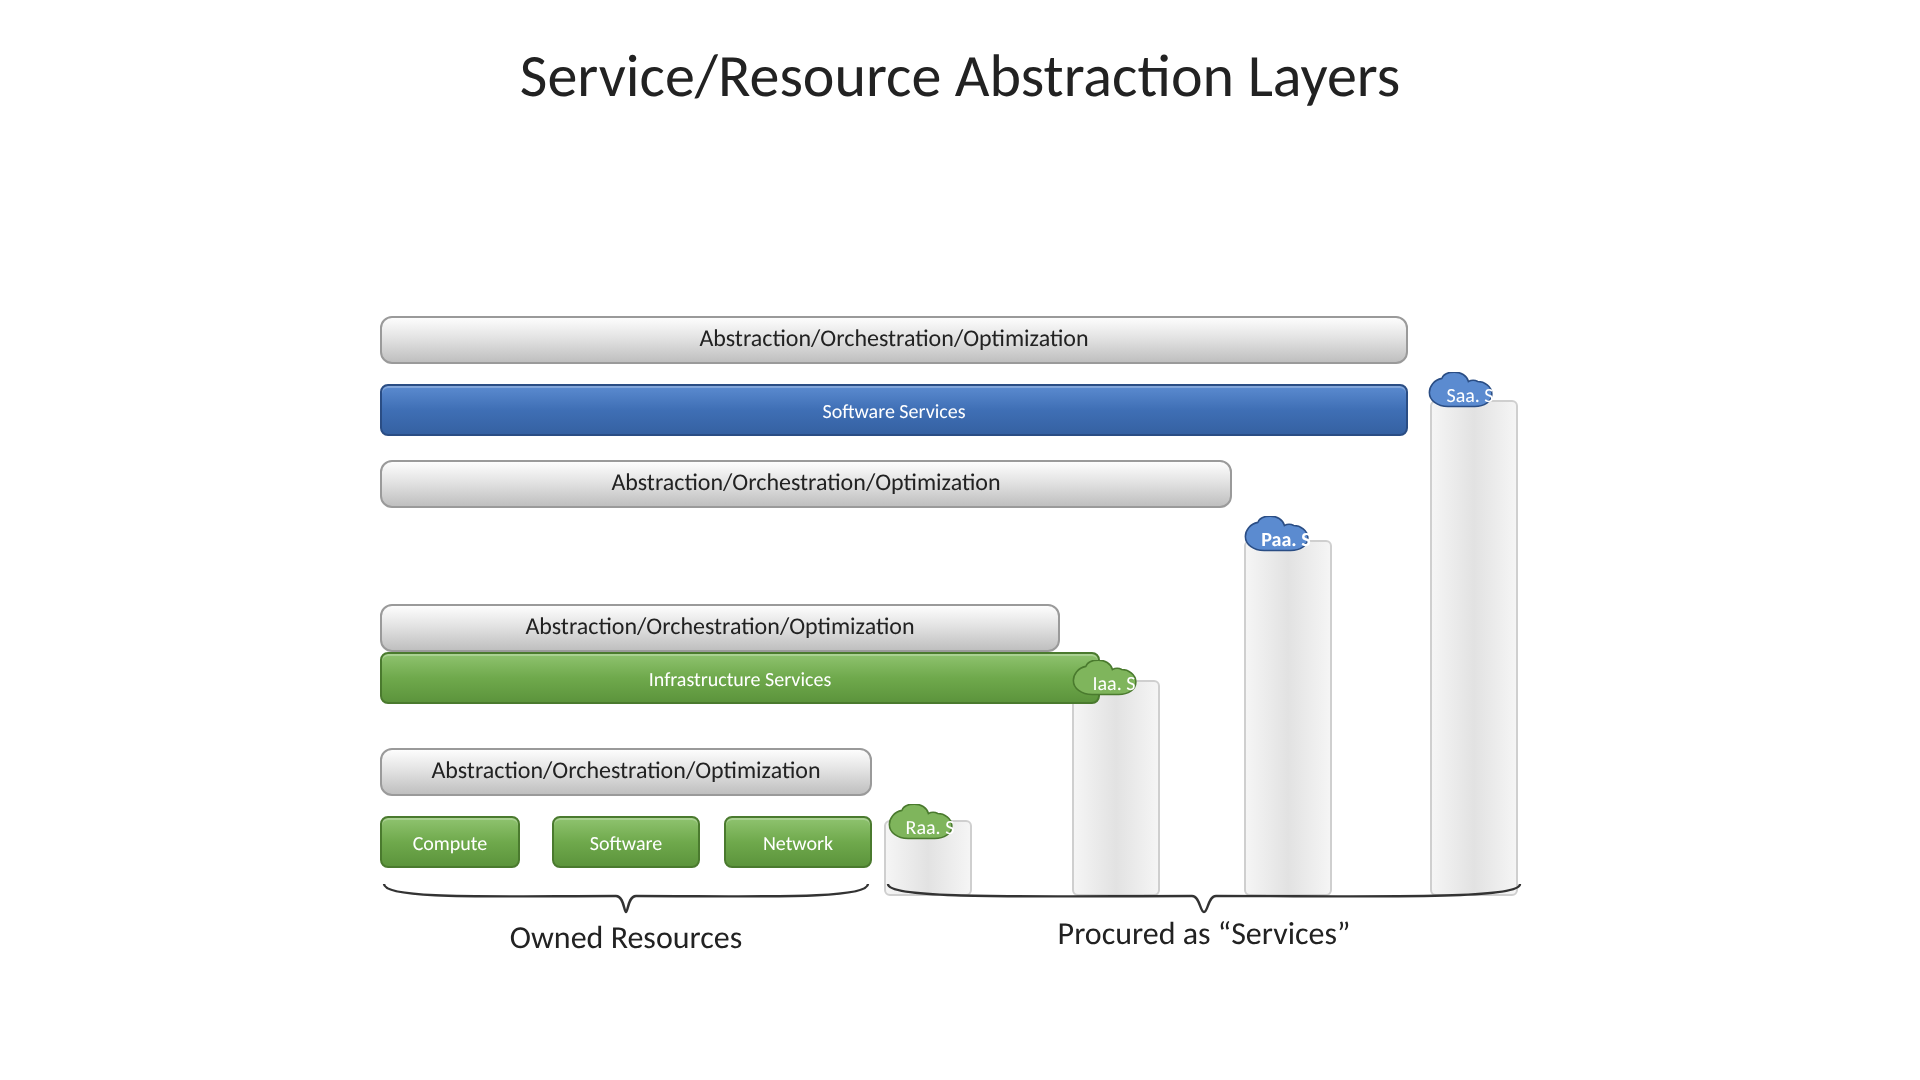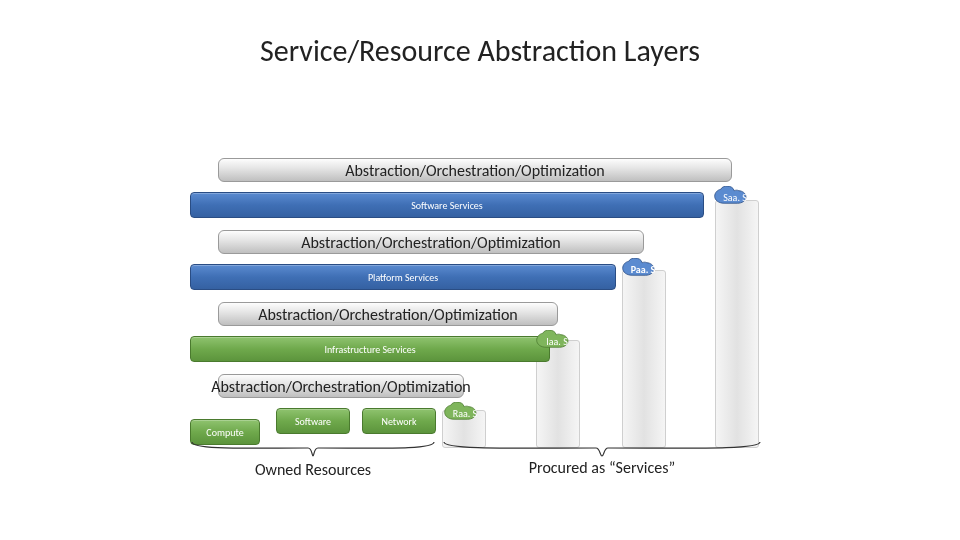--- a/index.html
+++ b/index.html
@@ -7,44 +7,43 @@
     width: 960px;
     height: 540px;
     font-family: Calibri, Arial, sans-serif;
     background: #fff;
     position: relative;
   }
   .title {
     text-align: center;
     font-size: 30px;
     color: #222;
-    padding-top: 32px;
+    padding-top: 20px;
     font-weight: 400;
   }
   .stage {
     position: absolute;
     left: 190px;
     top: 130px;
     width: 640px;
     height: 360px;
   }
 
   
   .abar {
     position: absolute;
     height: 24px;
     border-radius: 6px;
     background: linear-gradient(#fdfdfd 0%, #e3e3e3 45%, #bfbfbf 100%);
     border: 1px solid #9a9a9a;
-    font-size: 16px;
+    font-size: 12px;
     color: #222;
     display: flex;
     align-items: center;
     justify-content: center;
-    margin-left: 28px;
   }
 
   
   .bluebar {
     position: absolute;
     height: 26px;
     border-radius: 4px;
     background: linear-gradient(#5b8bd0 0%, #3f6fb5 50%, #3561a2 100%);
     border: 1px solid #2a4d84;
     font-size: 10px;
@@ -117,27 +116,26 @@
 
   <div class="pillar" style="left:252px; top:280px; height:38px;"></div>
   <div class="pillar" style="left:346px; top:210px; height:108px;"></div>
   <div class="pillar" style="left:432px; top:140px; height:178px;"></div>
   <div class="pillar" style="left:525px; top:70px;  height:248px;"></div>
 
   <div class="abar" style="left:0; top:28px; width:514px;">Abstraction/Orchestration/Optimization</div>
   <div class="bluebar" style="left:0; top:62px; width:514px;">Software Services</div>
 
   <div class="abar" style="left:0; top:100px; width:426px;">Abstraction/Orchestration/Optimization</div>
-  <div class="bluebar" style="left:0; top:134px; width:426px;">Platform Services</div>
 
   <div class="abar" style="left:0; top:172px; width:340px;">Abstraction/Orchestration/Optimization</div>
-  <div class="greenbar" style="left:0; top:206px; width:360px;">Infrastructure Services</div>
+  <div class="greenbar" style="left:0; top:196px; width:360px;">Infrastructure Services</div>
 
   <div class="abar" style="left:0; top:244px; width:246px;">Abstraction/Orchestration/Optimization</div>
-  <div class="greenbar" style="left:0;   top:278px; width:70px;margin-top:11px;">Compute</div>
+  <div class="greenbar" style="left:0;   top:278px; width:70px;">Compute</div>
   <div class="greenbar" style="left:86px; top:278px; width:74px;">Software</div>
   <div class="greenbar" style="left:172px;top:278px; width:74px;">Network</div>
 
   <div class="cloud" style="left:520px; top:56px;">
     <svg viewBox="0 0 64 28">
         <path d="M18 22c-7 0-12-4-12-9 0-4 3-8 8-9 1-3 5-4 8-4 4 0 8 2 9 6 2-1 4-1 6 0 4 0 9 3 9 8 0 5-5 8-11 8H18z" fill="#5b8bd0" stroke="#2a4d84"></path>
       </svg>
     <span>Saa. S</span>
   </div>
   <div class="cloud" style="left:428px; top:128px;font-weight:bold;">

